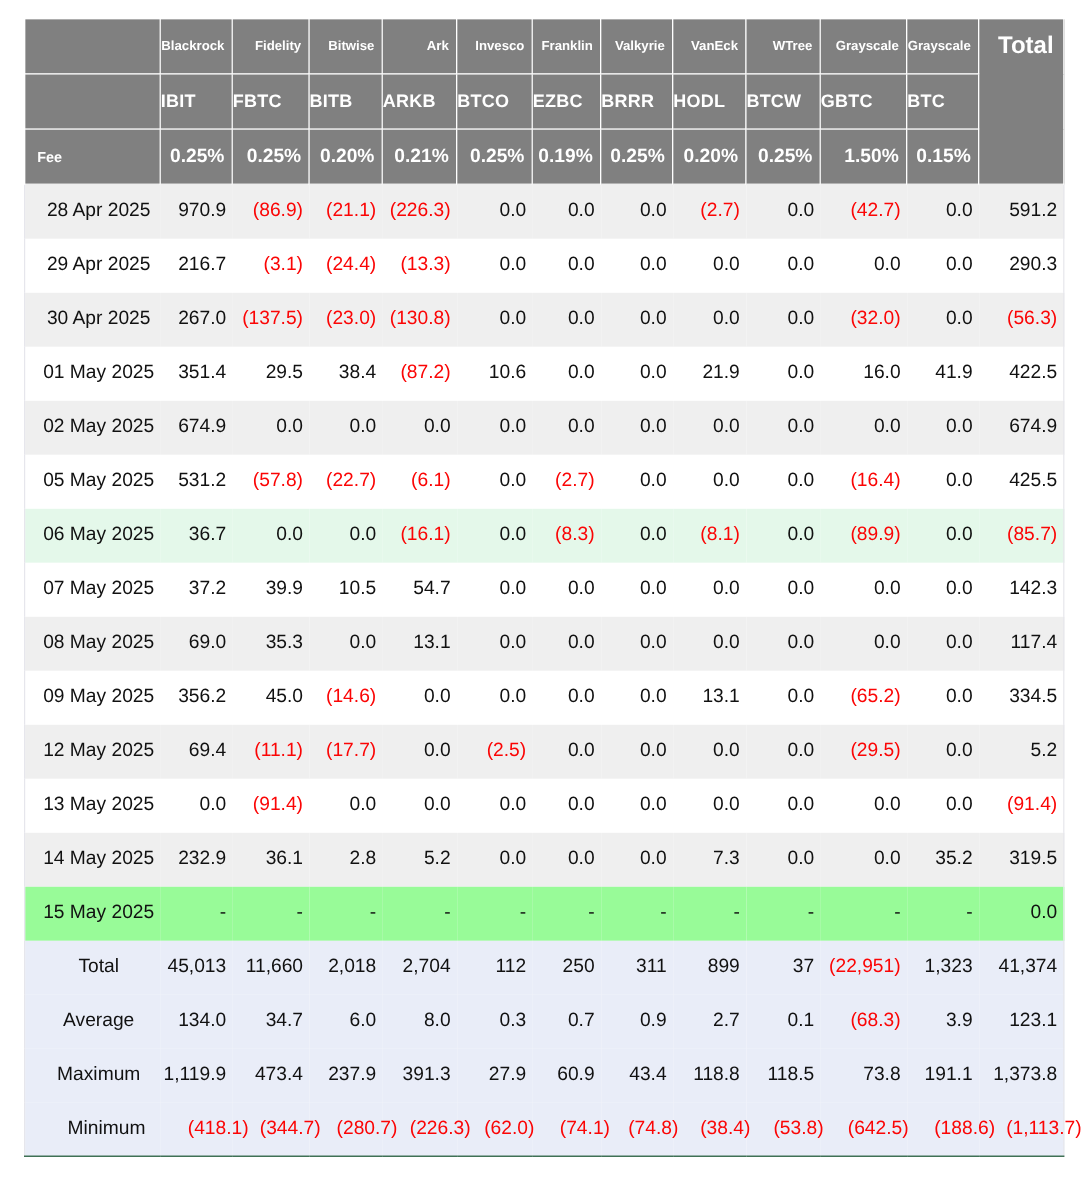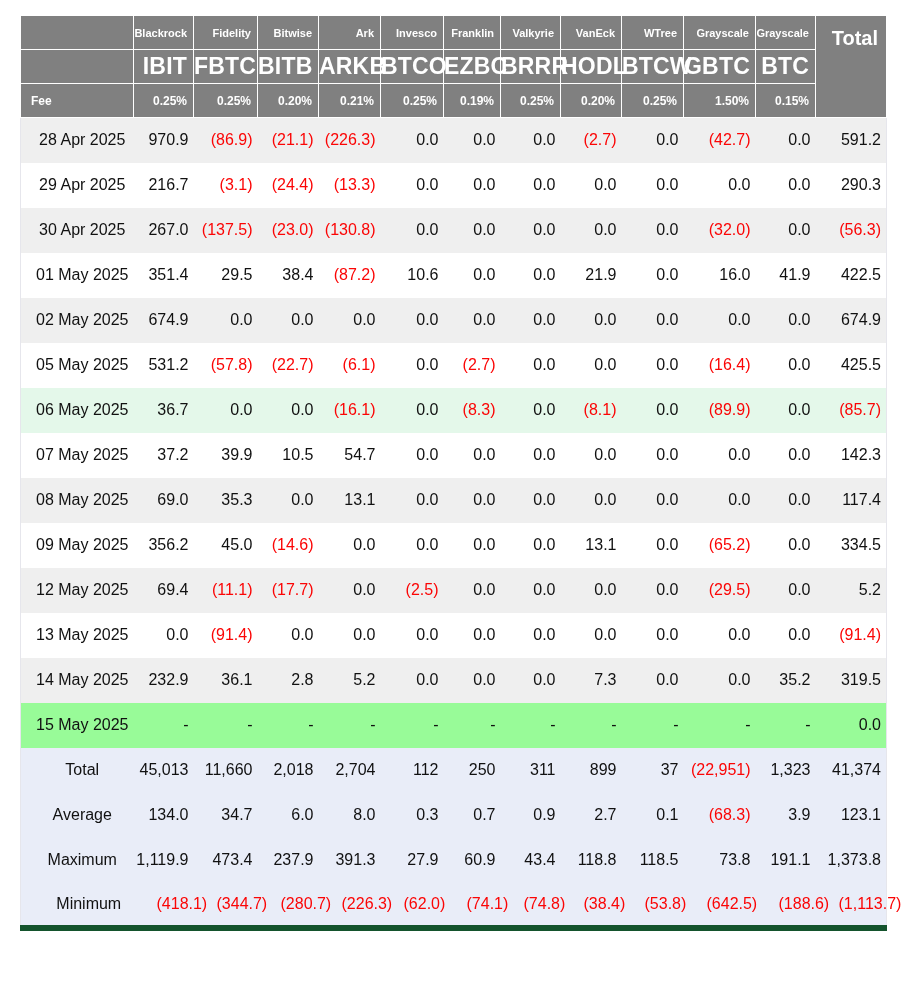--- a/index.html
+++ b/index.html
@@ -10,34 +10,34 @@
     overflow: hidden;
   }
   .wrap { padding: 15px 0 0 20px; }
 
   table {
     border-collapse: collapse;
     table-layout: fixed;
     width: 866px;
   }
 
-  thead tr { height: 34px; }
+  thead tr { height: 46px; }
   tbody tr { height: 45px; }
 
   th {
     background: var(--header-bg, #808080);
     color: var(--header-text, #ffffff);
     font-weight: bold;
     border: 1.5px solid #ffffff;
     vertical-align: middle;
     white-space: nowrap;
   }
   th.sponsor   { font-size: 11px; text-align: right; padding-right: 6px; }
-  th.ticker    { font-size: 23px; text-align: right; padding-right: 6px; letter-spacing: .2px; }
-  th.fee-val   { font-size: 12px; text-align: right; padding-right: 6px; }
+  th.ticker    { font-size: 15px; text-align: left; padding-right: 6px; letter-spacing: .2px; }
+  th.fee-val   { font-size: 16px; text-align: right; padding-right: 6px; }
   th.fee-label { font-size: 12px; text-align: left;  padding-left: 10px; }
   th.total-head{
     font-size: 20px; text-align: right; vertical-align: top;
     padding: 11px 8px 0 0;
   }
 
   td {
     font-size: 16px;
     color: var(--text, #111111);
     text-align: right;
@@ -49,21 +49,21 @@
   td.neg { color: var(--negative-red, #fb0505); }
 
   tr.bg-gray    td { background: var(--stripe-gray, #efefef); }
   tr.bg-white   td { background: var(--stripe-white, #ffffff); }
   tr.bg-mint    td { background: var(--highlight-mint, #e4f8ea); }
   tr.bg-green   td { background: var(--highlight-green, #98fb98); }
   tr.bg-summary td { background: var(--summary-bg, #e9edf8); }
 
   tbody td:first-child { border-left: 1px solid #e6e6ec; }
   tbody td:last-child  { border-right: 1px solid #e6e6ec; margin-left: 27px; }
-  tbody tr:last-child td { border-bottom: 6px solid #14532d; padding-left: 23px; }
+  tbody tr:last-child td { border-bottom: 1px solid #14532d; padding-left: 23px; }
 </style>
 </head>
 <body>
 
 <div class="wrap">
   <table>
       <colgroup>
         <col style="width: 113px;">
         <col style="width: 60px;">
         <col style="width: 64px;">

